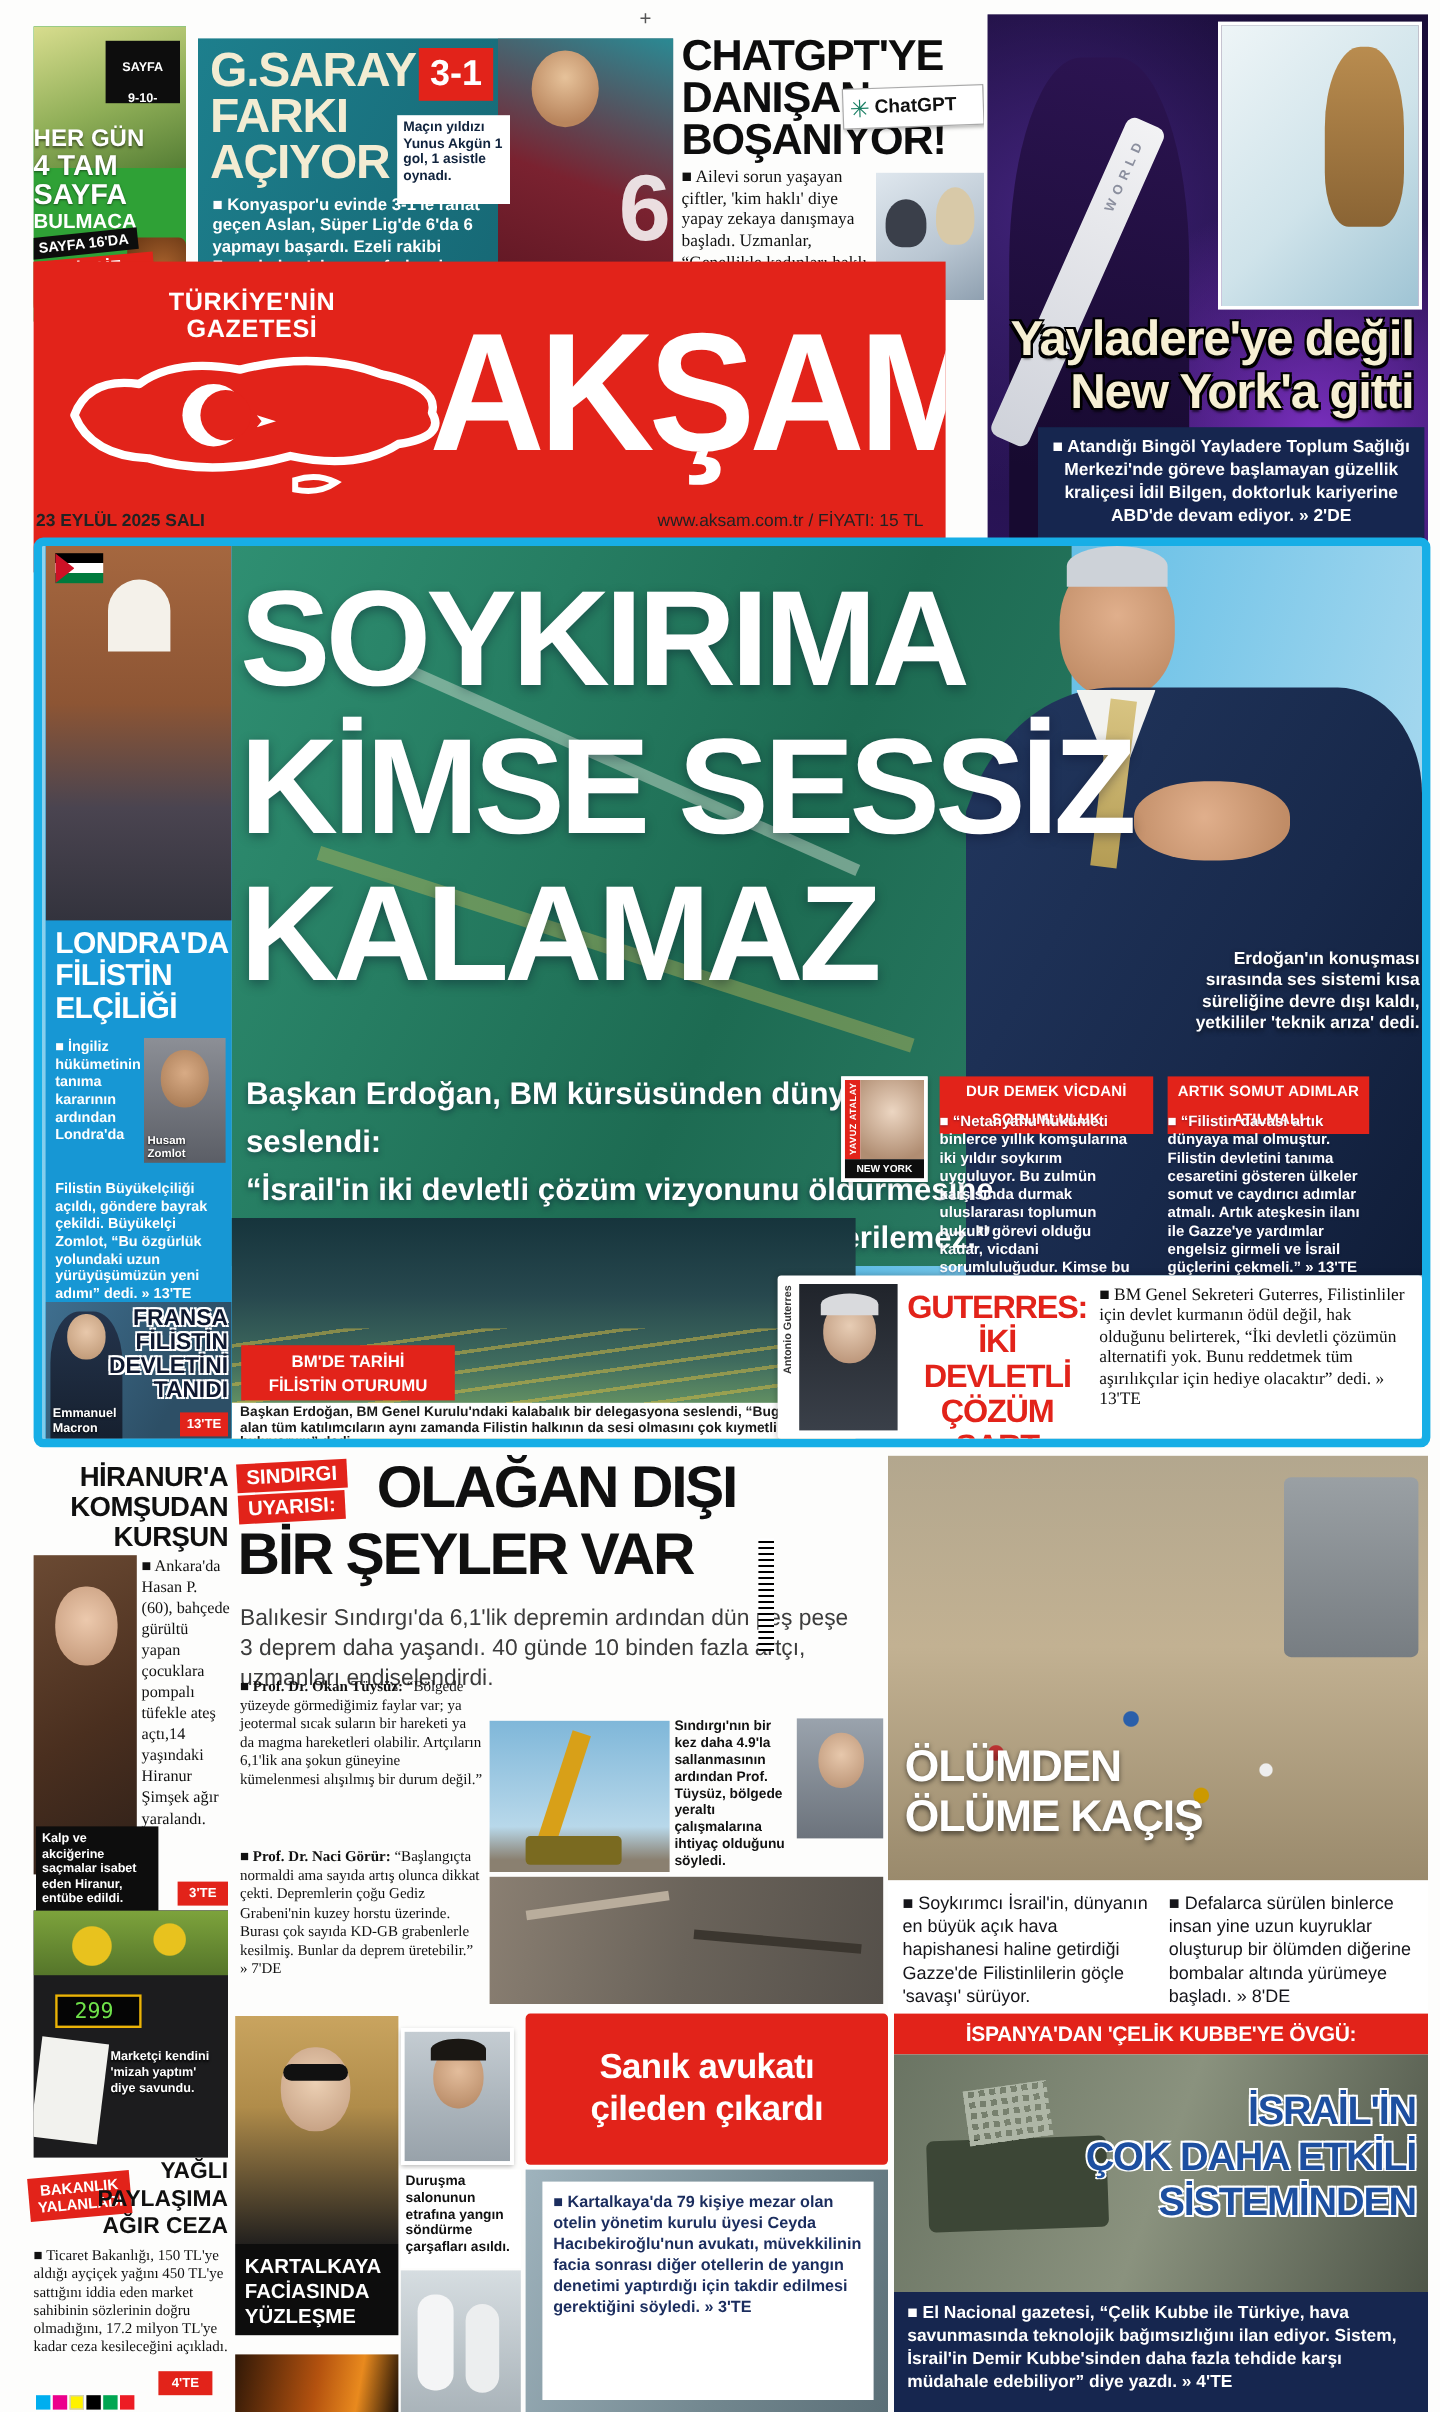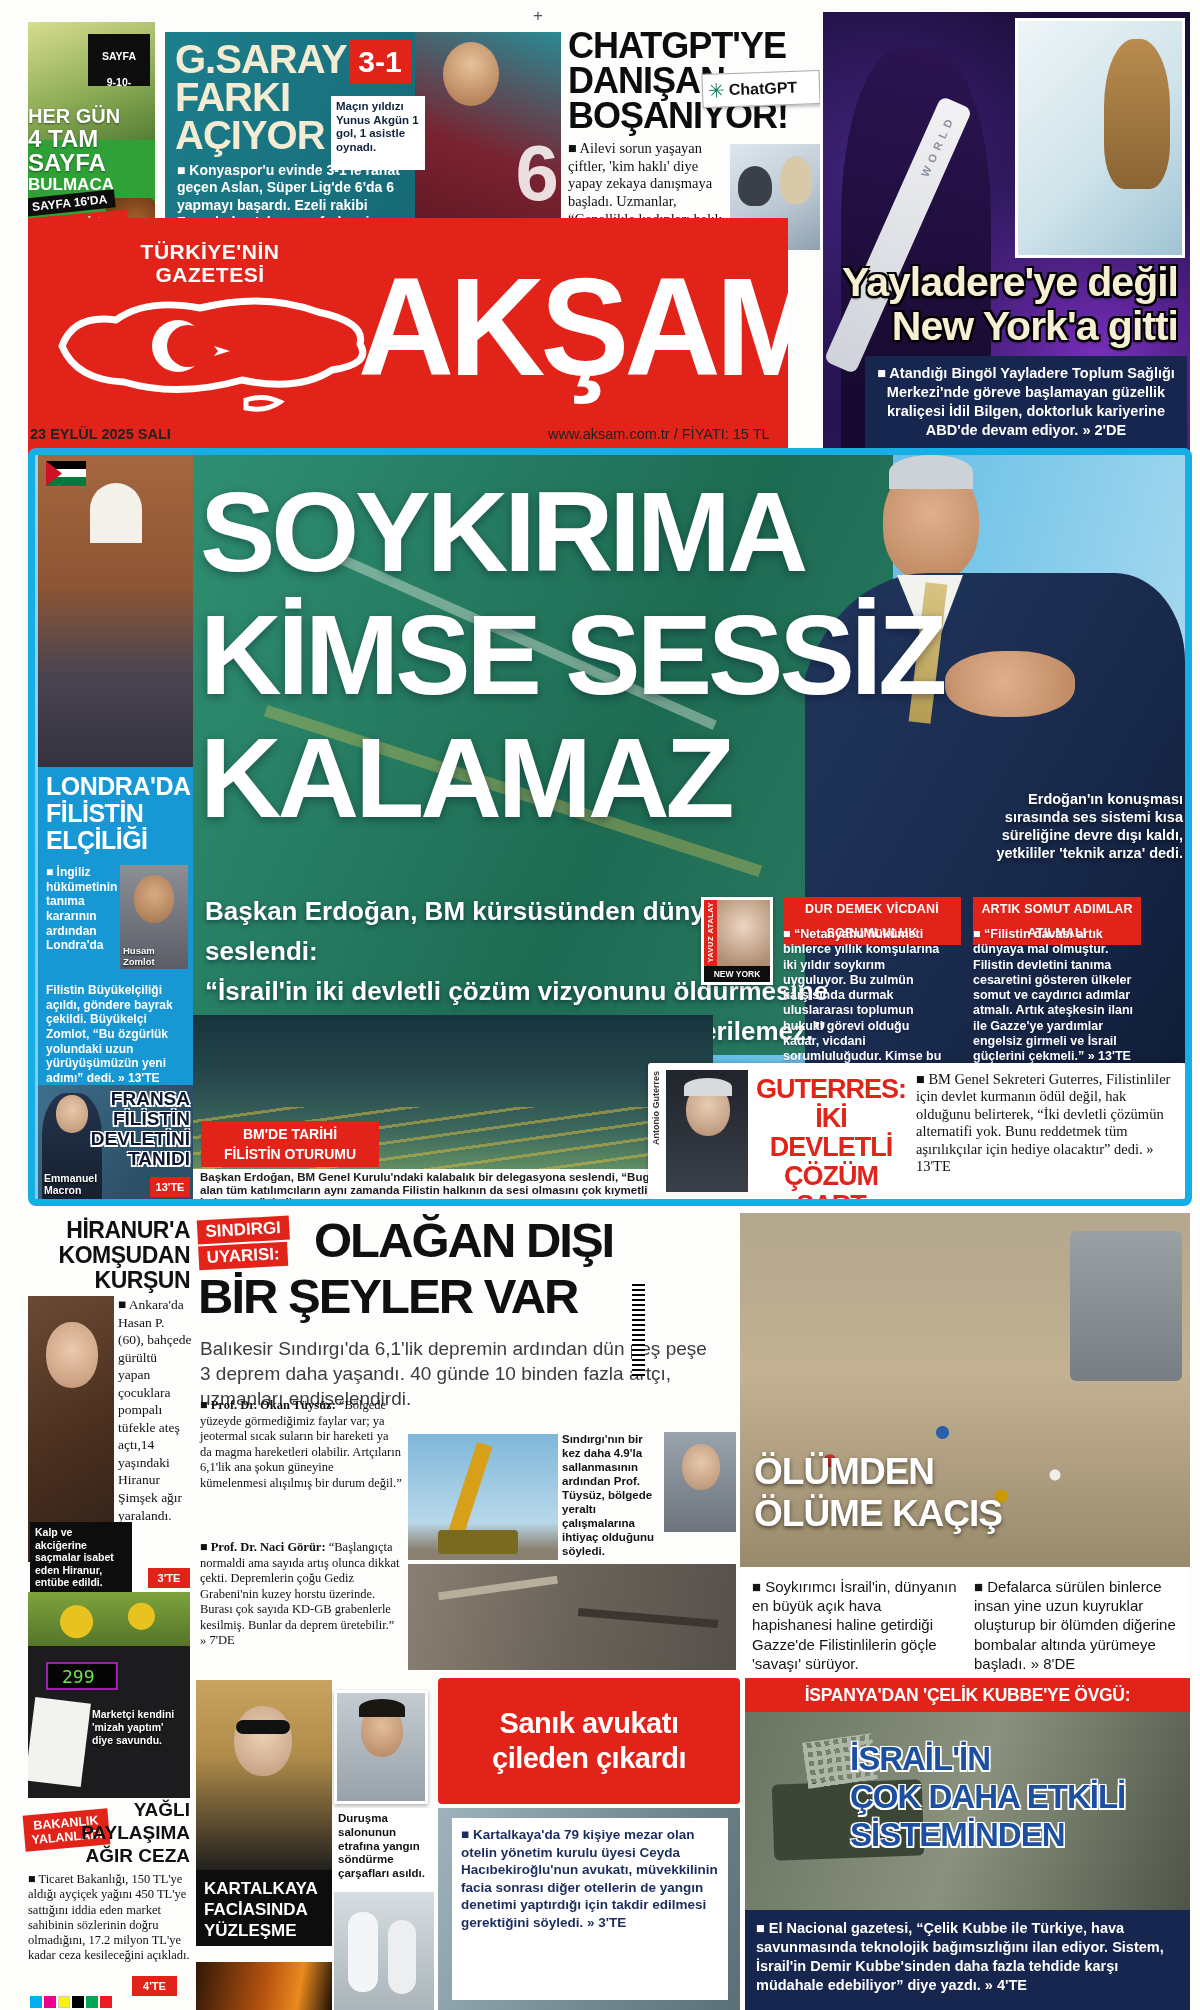--- a/index.html
+++ b/index.html
@@ -44,21 +44,21 @@
   
   .hir-head{font-weight:bold;color:#101010;font-size:23px;line-height:25px;text-align:right;letter-spacing:-.5px}
   .sin-head{font-weight:bold;color:#101010;font-size:49px;line-height:52px;letter-spacing:-2px}
   .sin-deck{color:#3c3c3c;font-size:19px;line-height:1.32}
   .quote{font-family:"Liberation Serif",serif;font-size:12.5px;line-height:1.24;color:#111}
   .olu-head{font-weight:bold;color:#fff;font-size:37px;line-height:42px;letter-spacing:-1px}
   .olu-body{font-weight:normal;color:#15151a;font-size:15px;line-height:1.28}
   .kar-box{background:#0d0d0d;color:#fff;font-weight:bold;font-size:17px;line-height:21px}
   .san-head{font-weight:bold;color:#fff;font-size:29px;line-height:35px;text-align:center;letter-spacing:-.5px}
   .san-body{font-weight:bold;color:#1b2d5e;font-size:13.5px;line-height:1.3}
-  .isp-head{font-weight:bold;color:#1d4fa0;font-size:33px;line-height:38px;letter-spacing:-1px}
+  .isp-head{font-weight:bold;color:#1d4fa0;font-size:33px;line-height:38px;text-align:right;letter-spacing:-1px}
   .navy-box{background:#16264f;color:#fff;font-weight:bold}
   .pref{background:#e2231a;color:#fff;font-weight:bold;font-size:11px;text-align:center;line-height:20px}
 </style>
 </head>
 <body>
 
 <div id="page">
 
   <div class="t" style="left:533px;top:6px;font-size:17px;color:#555">+</div>
 
@@ -257,21 +257,21 @@
   </div>
   <div class="ph" style="left:28px;top:1296px;width:86px;height:266px;background:linear-gradient(150deg,#6b4a33 0%,#4a2f1f 55%,#2e2019 100%)">
     <div class="ph" style="left:18px;top:26px;width:52px;height:66px;background:radial-gradient(circle at 50% 42%,#ecc9ad,#c69b7c 85%);border-radius:48%"></div>
   </div>
   <div class="t serif" style="left:118px;top:1296px;width:74px;font-size:13.5px;line-height:1.3;color:#111">■ Ankara'da Hasan P. (60), bahçede gürültü yapan çocuklara pompalı tüfekle ateş açtı,14 yaşındaki Hiranur Şimşek ağır yaralandı.</div>
   <div class="abs" style="left:30px;top:1522px;width:102px;background:#0d0d0d;color:#fff;font-weight:bold;font-size:10.5px;line-height:1.2;padding:4px 5px">Kalp ve akciğerine saçmalar isabet eden Hiranur, entübe edildi.</div>
   <div class="abs pref" style="left:148px;top:1568px;width:42px;height:20px">3'TE</div>
 
   <div class="ph" style="left:28px;top:1592px;width:162px;height:206px;background:#1c1c1e">
     <div class="ph" style="left:0;top:0;width:162px;height:54px;background:radial-gradient(circle at 30% 55%,#e8c21e 0 16px,rgba(0,0,0,0) 17px),radial-gradient(circle at 70% 45%,#e8c21e 0 13px,rgba(0,0,0,0) 14px),linear-gradient(#7da33c,#55752a)"></div>
-    <div class="ph" style="left:18px;top:70px;width:72px;height:28px;background:#050505;border:2px solid #a21caf">
+    <div class="ph" style="left:18px;top:70px;width:72px;height:28px;background:#050505;border:2px solid #eab308">
       <div class="t" style="left:14px;top:2px;font-family:'DejaVu Sans Mono',monospace;font-size:18px;color:#6fe24a">299</div>
     </div>
     <div class="ph" style="left:2px;top:108px;width:56px;height:84px;background:#f2f2ee;transform:rotate(7deg)"></div>
     <div class="t capw" style="left:64px;top:116px;width:94px;font-size:10.5px;line-height:1.25;text-shadow:0 1px 2px #000">Marketçi kendini 'mizah yaptım' diye savundu.</div>
   </div>
 
   <div class="abs" style="left:24px;top:1812px;transform:rotate(-5deg);background:#e2231a;color:#fff;font-weight:bold;font-size:12.5px;line-height:14px;padding:4px 7px;text-align:center">
     <div>BAKANLIK</div>
     <div>YALANLADI</div>
   </div>

